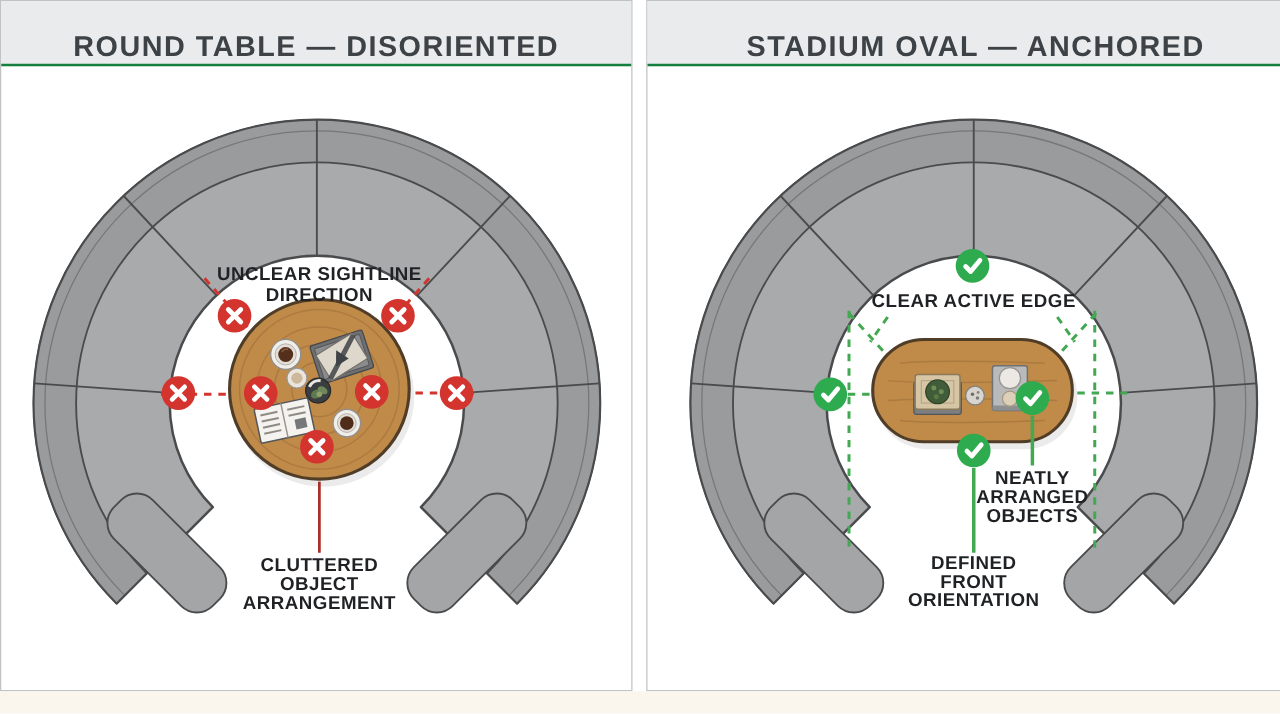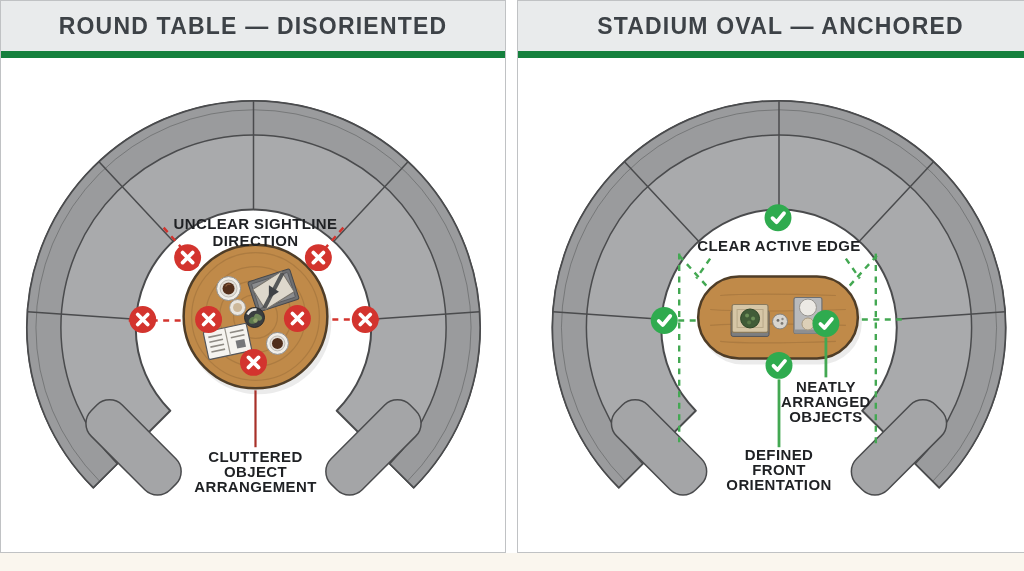--- a/index.html
+++ b/index.html
@@ -8,22 +8,22 @@
     background:#ffffff; font-family:"Liberation Sans", sans-serif;
   }
   .panel {
     position:absolute; top:0; height:553px; background:#fff;
     border:1px solid var(--panel-border); box-sizing:border-box;
   }
   .panel.left  { left:0;   width:506px; }
   .panel.right { left:517px; width:527px; }
   .panel-header {
     height:50px; background:var(--header-bg);
-    border-bottom:7px solid #15803d;
-    display:flex; align-items:center; justify-content:center;
+    border-bottom:2px solid #15803d;
+    display:flex; align-items:flex-end; justify-content:center;
   }
   .panel-title {
     margin:0; font-size:23px; font-weight:bold; letter-spacing:1.2px;
     color:var(--header-ink);
   }
   .panel-body { height:501px; }
   svg.diagram { width:100%; height:100%; display:block; }
   .bottom-strip {
     position:absolute; left:0; bottom:0; width:1024px; height:18px;
     background:var(--cream);

